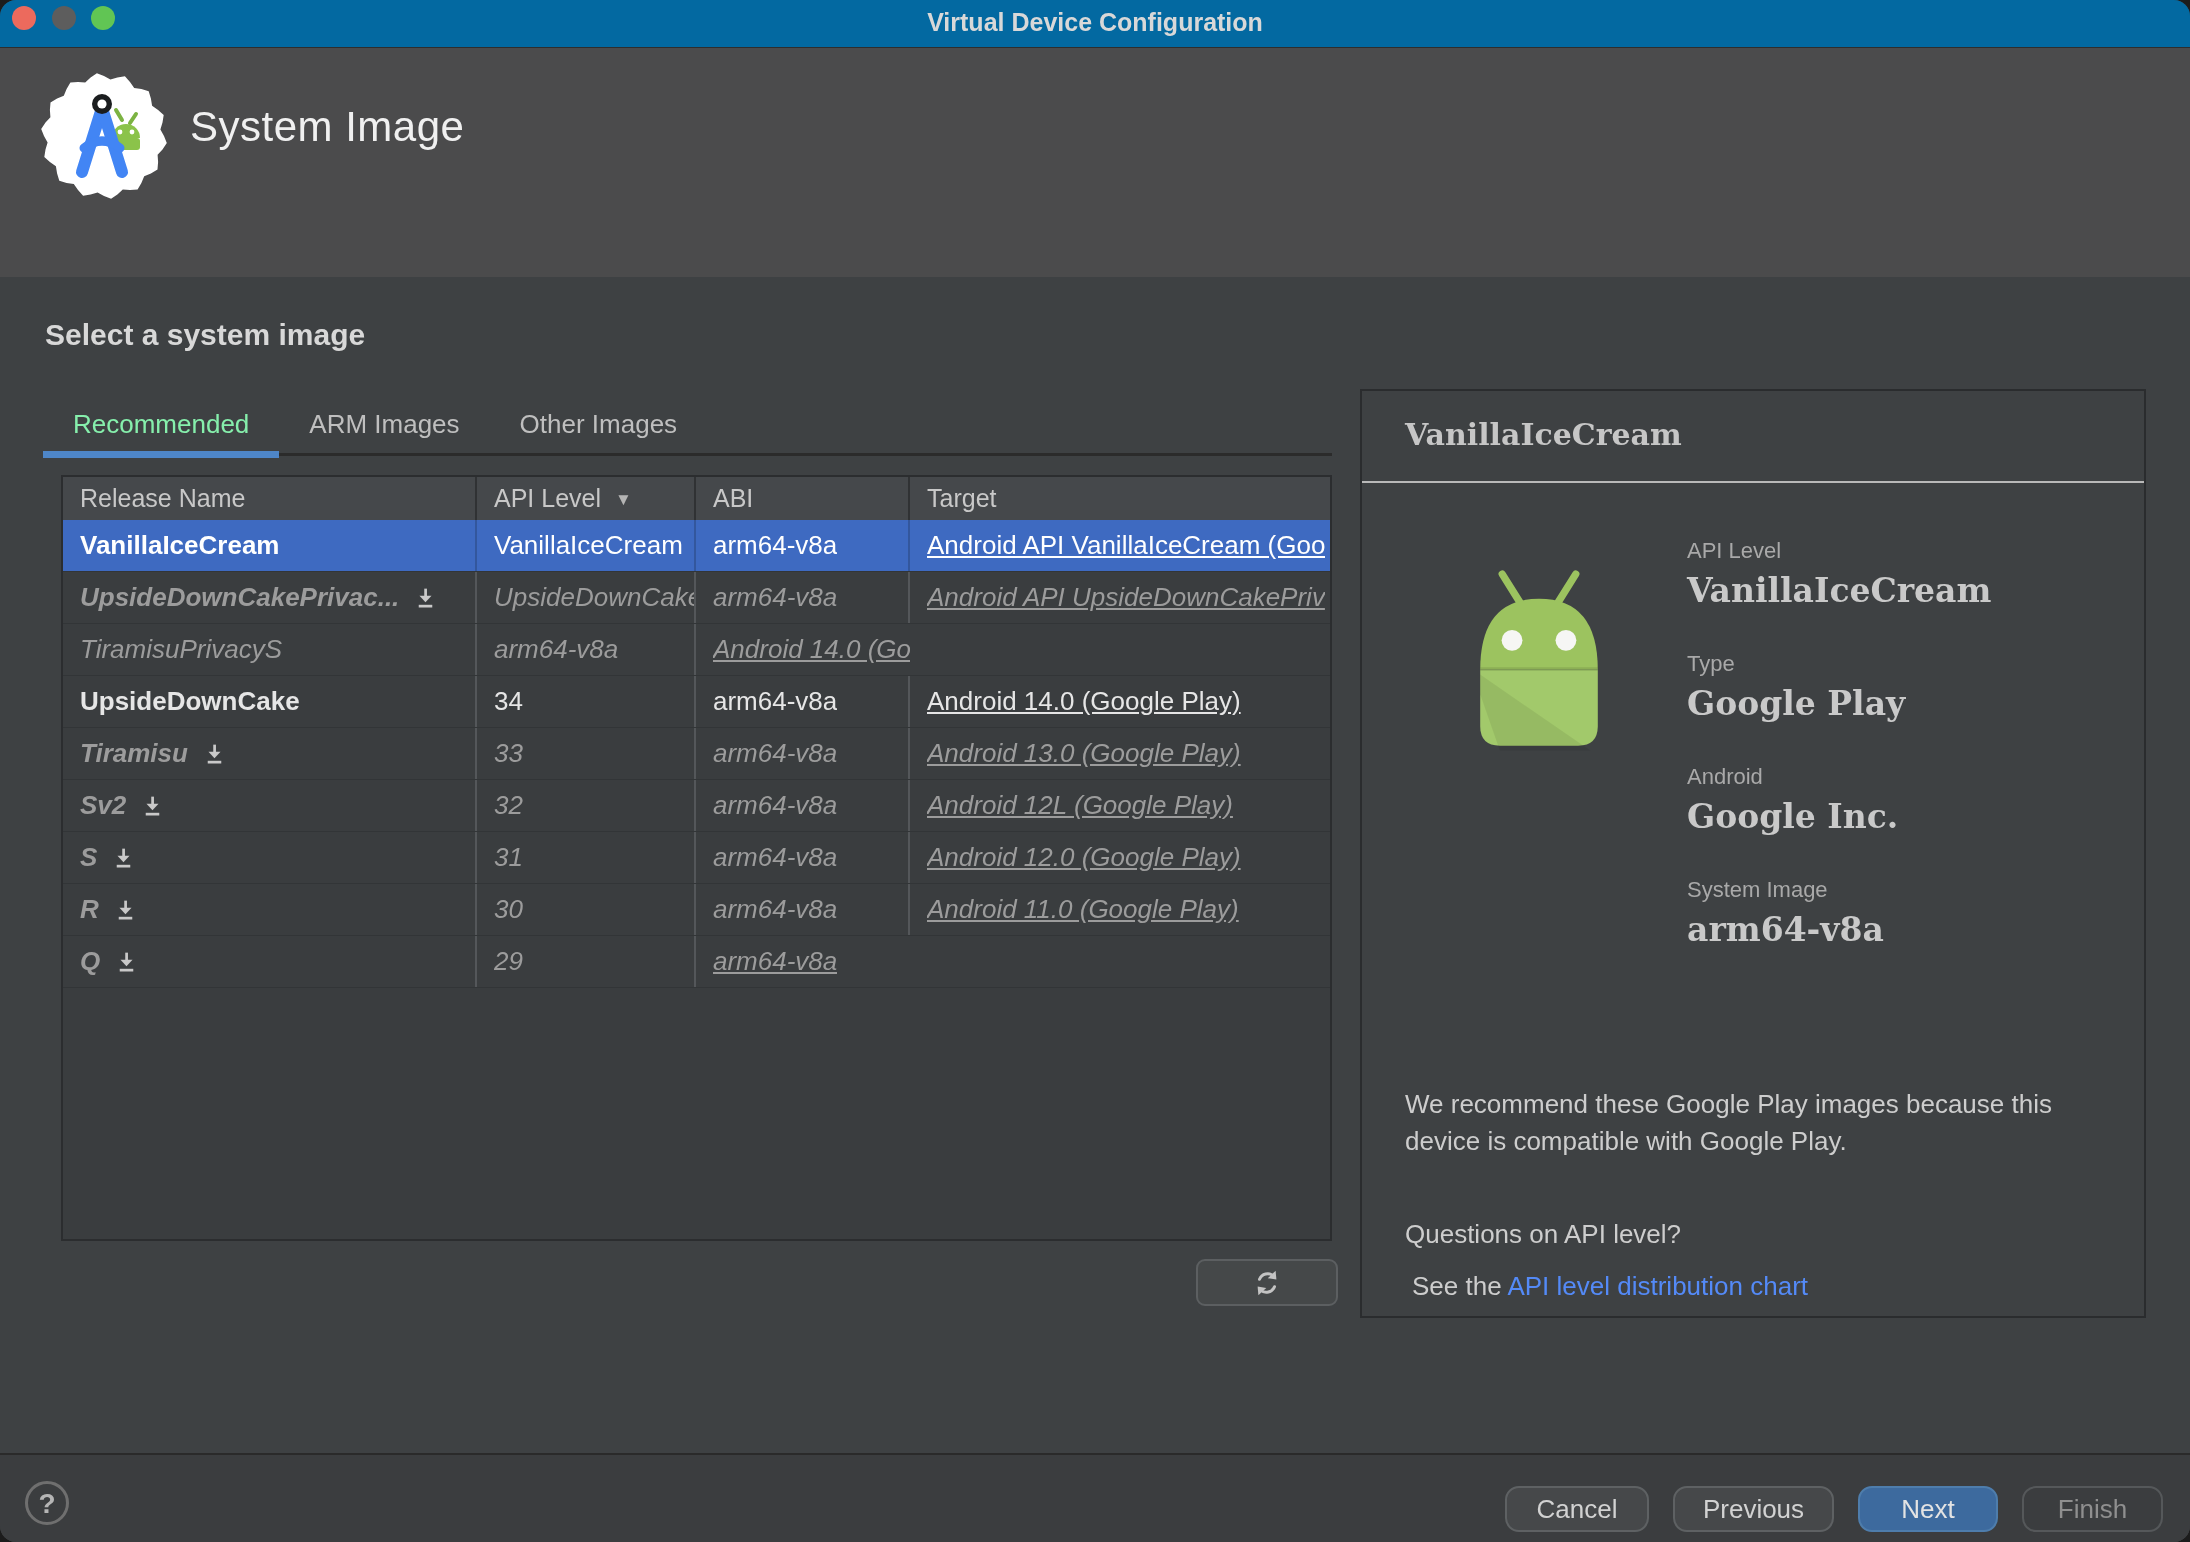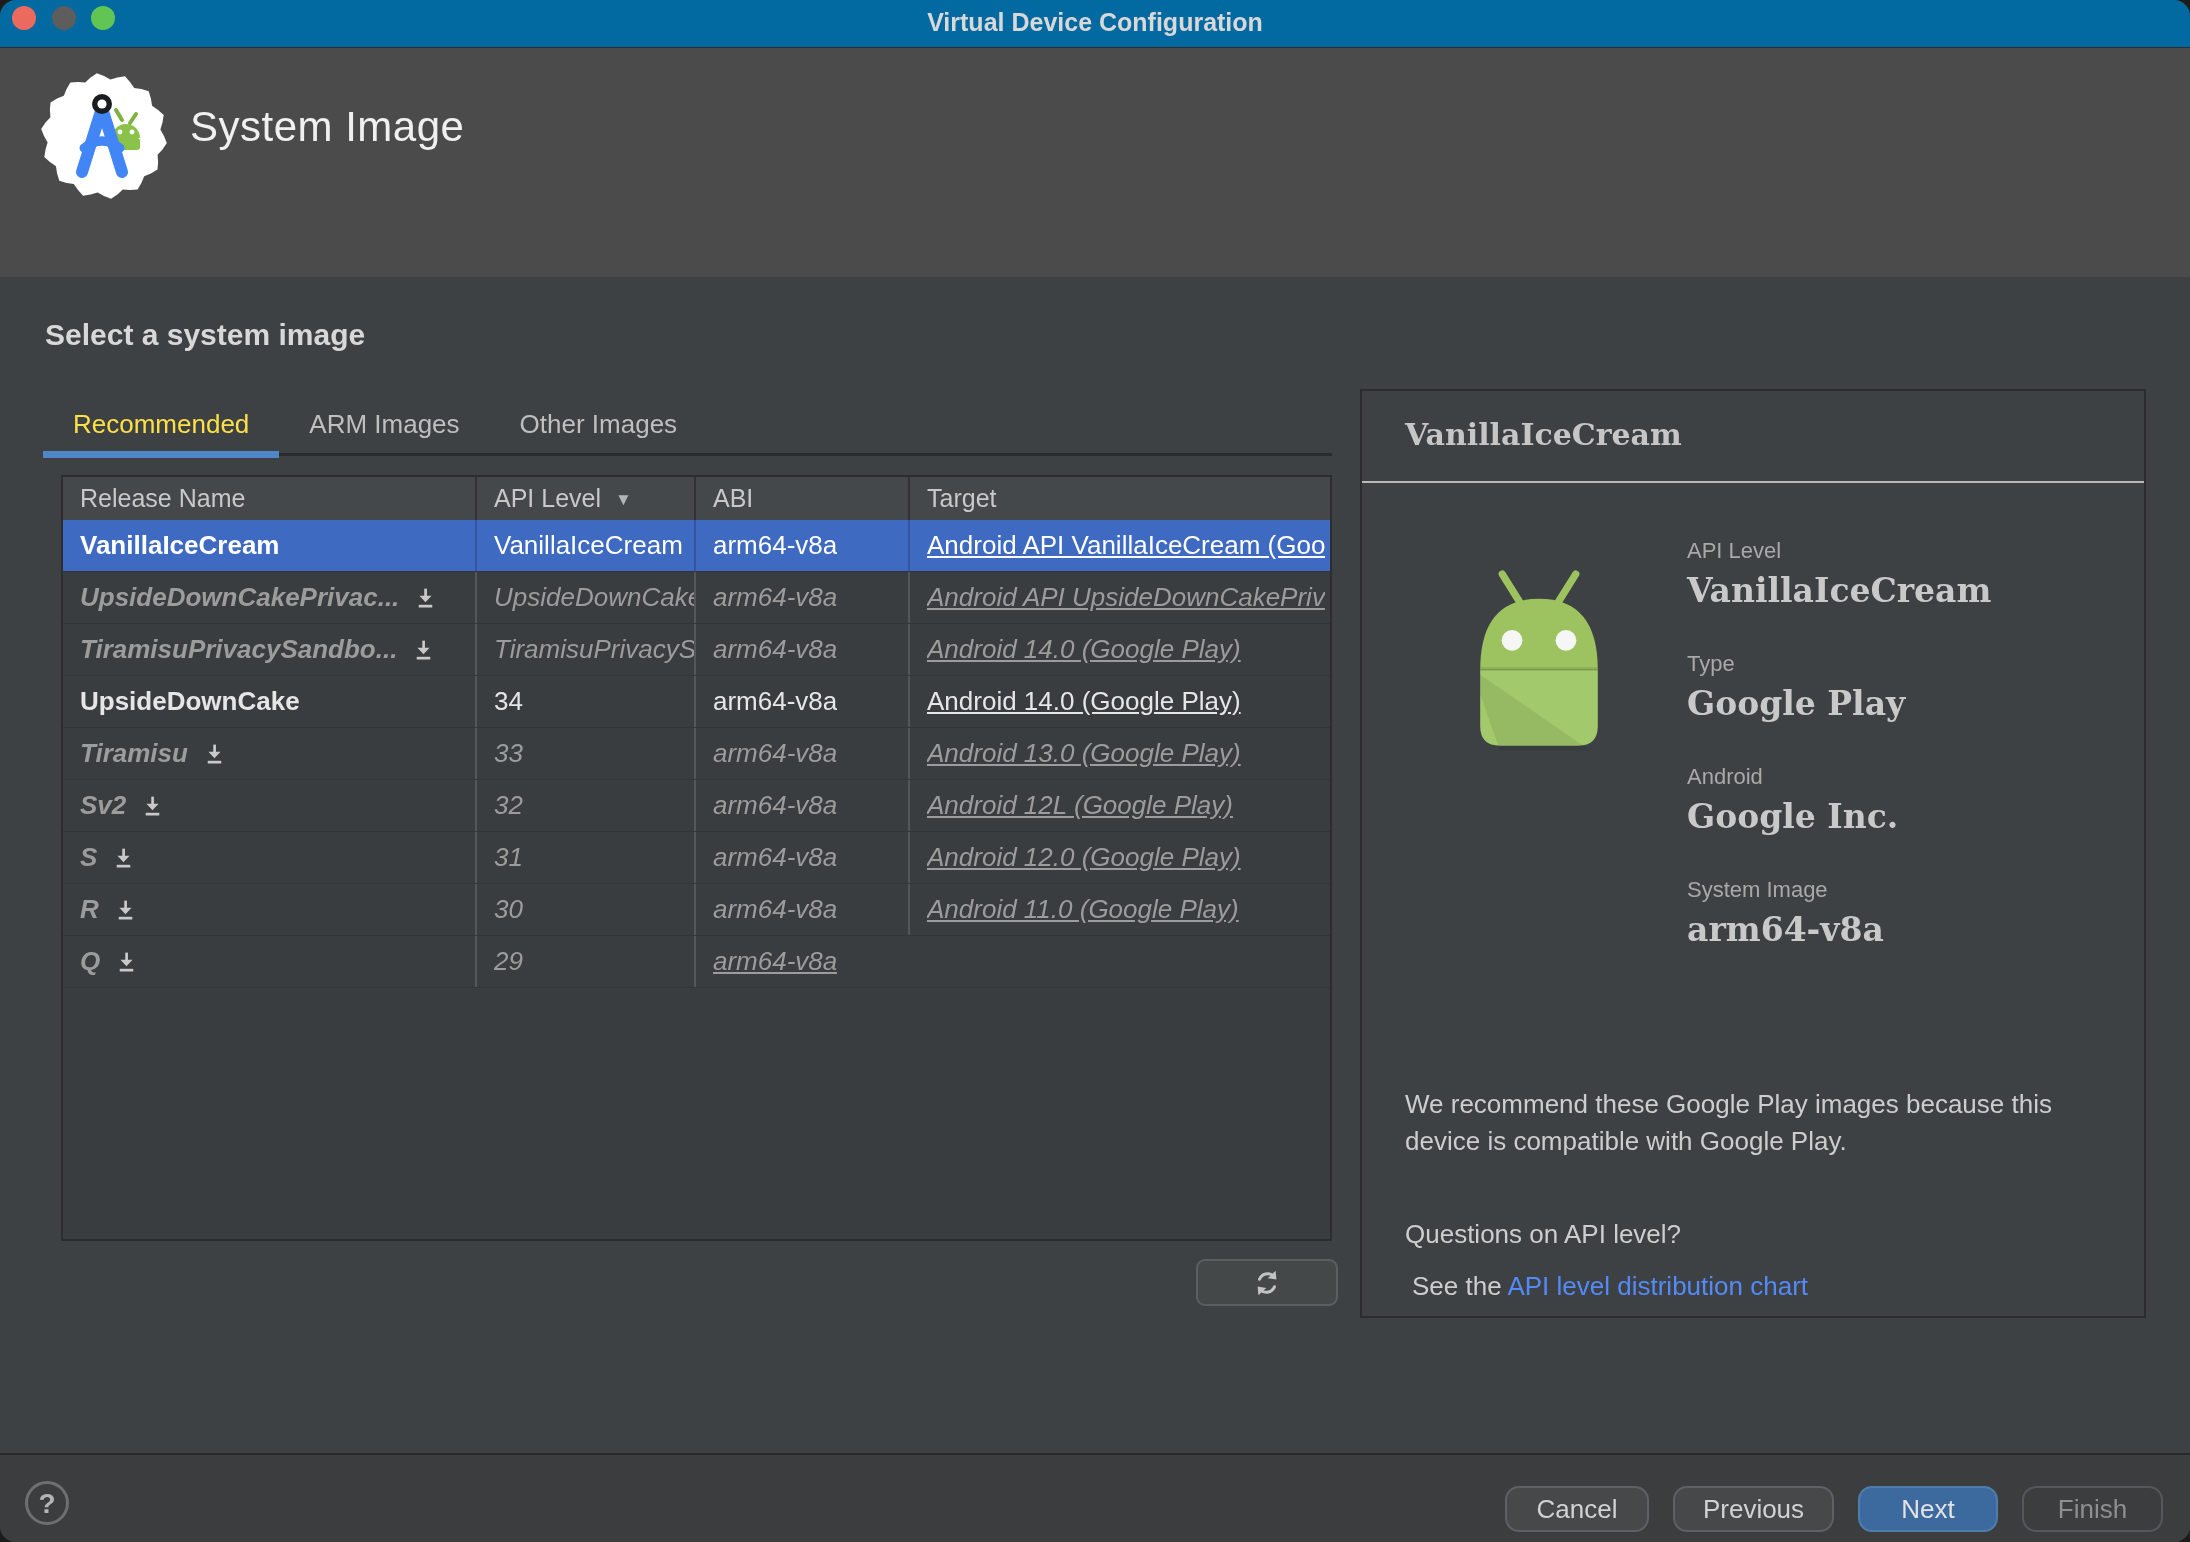--- a/index.html
+++ b/index.html
@@ -18,21 +18,21 @@
   .window-title{position:absolute;left:0;right:0;top:0;height:48px;line-height:44px;text-align:center;
     font-size:25px;font-weight:700;color:#d8d8d8;}
   
   .header{position:absolute;left:0;top:48px;width:100%;height:229px;background:#4b4b4c;}
   .logo{position:absolute;left:38px;top:22px;width:132px;height:132px;}
   .header-title{position:absolute;left:190px;top:55px;font-size:42px;font-weight:400;color:#f0f0f0;letter-spacing:.5px;}
   
   .section-heading{position:absolute;left:45px;top:318px;font-size:30px;font-weight:700;color:#d8d8d8;}
   .tabs{position:absolute;left:43px;top:398px;width:1289px;height:58px;display:flex;border-bottom:3px solid #2b2b2b;}
   .tab{padding:0 30px;line-height:52px;font-size:26px;color:#bfbfbf;border-bottom:7px solid transparent;margin-bottom:-5px;cursor:default;}
-  .tab.active{color:#fde047;border-bottom-color:var(--tab-accent);}
+  .tab.active{color:#86efac;border-bottom-color:var(--tab-accent);}
   
   .table{position:absolute;left:61px;top:475px;width:1271px;height:766px;background:#3a3d3f;border:2px solid #2b2d2f;}
   .trow{display:grid;grid-template-columns:414px 219px 214px 1fr;}
   .thead .trow{height:43px;background:#45484b;}
   .th{font-size:25px;color:#c8c8c8;line-height:42px;padding:0 7px 0 17px;white-space:nowrap;overflow:hidden;border-right:2px solid #303234;}
   .th:last-child{border-right:none;}
   .sort-arrow{font-size:17px;color:#b4b4b4;margin-left:14px;vertical-align:2px;}
   .tbody .trow{height:52px;border-bottom:1px solid #323537;}
   .td{font-size:26px;color:#e6e6e6;line-height:51px;padding-left:17px;white-space:nowrap;overflow:hidden;border-right:2px solid #54575a;display:flex;align-items:center;gap:14px;}
   .td:last-child{border-right:none;text-decoration:underline;}
@@ -153,30 +153,20 @@
             <span class="nm">UpsideDownCake</span>
           </div>
           <div class="td">
             <span class="nm">arm64-v8a</span>
           </div>
           <div class="td">
             <span class="nm">Android API UpsideDownCakePriv</span>
           </div>
         </div>
         <div class="trow dl">
-          <div class="td cell-release">
-            <span class="nm">TiramisuPrivacySandbo...</span>
-            <span class="dl-icon">
-              <svg viewBox="0 0 24 24">
-                <rect x="10.8" y="3.5" width="2.6" height="9" fill="#c9c9c9"></rect>
-                <polygon points="6.2,10.2 17.8,10.2 12,16.6" fill="#c9c9c9"></polygon>
-                <rect x="5.5" y="19" width="13" height="2.6" fill="#c9c9c9"></rect>
-              </svg>
-            </span>
-          </div>
           <div class="td">
             <span class="nm">TiramisuPrivacyS</span>
           </div>
           <div class="td">
             <span class="nm">arm64-v8a</span>
           </div>
           <div class="td">
             <span class="nm">Android 14.0 (Google Play)</span>
           </div>
         </div>

